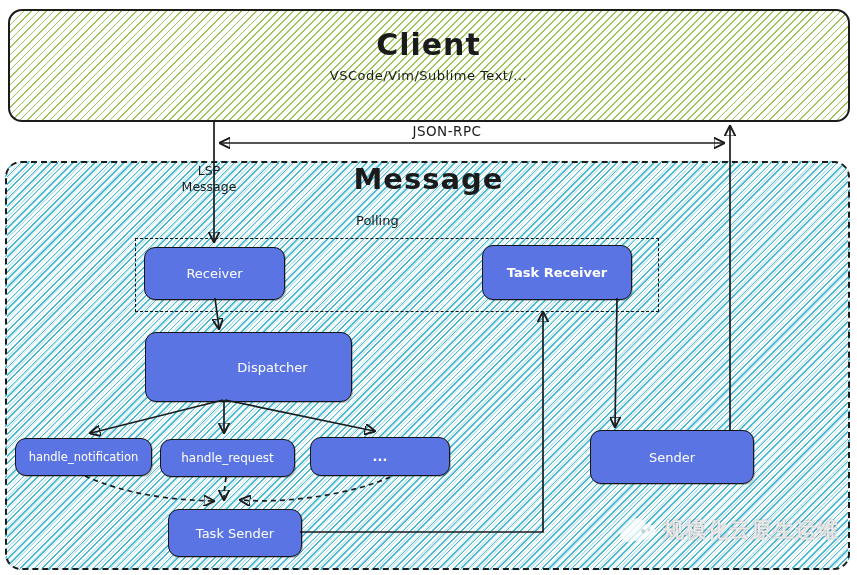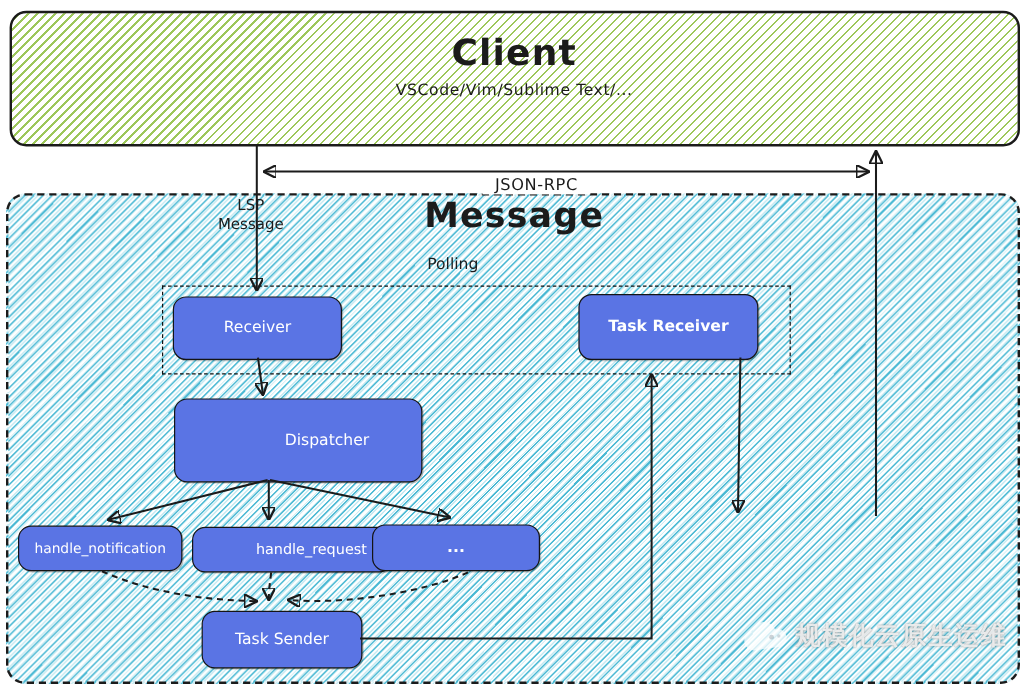--- a/index.html
+++ b/index.html
@@ -51,31 +51,31 @@
     position:absolute;display:flex;align-items:center;justify-content:center;
     background:var(--node-fill,#5a74e4);
     border:1.7px solid #141414;border-radius:11px;
     font-size:13px;color:#ffffff;z-index:2;white-space:nowrap;
     box-shadow:1px 1px 0 rgba(0,0,0,.25);
   }
   .n-receiver{left:144px;top:247px;width:139px;height:51px;}
   .n-task-receiver{left:482px;top:245px;width:148px;height:53px;font-weight:bold;}
   .n-dispatcher{left:145px;top:332px;width:157px;height:68px;padding-left:48px;}
   .n-handle-notification{left:15px;top:438px;width:135px;height:36px;font-size:11.5px;}
-  .n-handle-request{left:160px;top:439px;width:133px;height:36px;font-size:12px;padding-left:32px;}
+  .n-handle-request{left:160px;top:439px;width:133px;height:36px;font-size:12px;}
   .n-more{left:310px;top:437px;width:138px;height:37px;font-weight:bold;}
   .n-task-sender{left:168px;top:509px;width:132px;height:46px;}
   .n-sender{left:590px;top:430px;width:162px;height:52px;}
   
   .lsp-label{
     position:absolute;left:172px;top:163px;width:74px;text-align:center;
     font-size:12.5px;line-height:1.3;z-index:3;
   }
   .jsonrpc-label{
-    position:absolute;left:402px;top:146px;width:90px;text-align:center;
+    position:absolute;left:402px;top:123px;width:90px;text-align:center;
     font-size:13.5px;background:#fff;z-index:3;letter-spacing:.5px;
   }
   
   .wires{position:absolute;left:0;top:0;z-index:4;pointer-events:none;}
   .wires line,.wires path,.wires polyline{
     stroke:var(--stroke,#1b1b1b);stroke-width:1.7;fill:none;
   }
   .dashed{stroke-dasharray:5 4;}
   
   .watermark{
@@ -124,20 +124,23 @@
   </div>
   <div class="node n-handle-request">
     <span>handle_request</span>
   </div>
   <div class="node n-more">
     <span>...</span>
   </div>
   <div class="node n-task-sender">
     <span>Task Sender</span>
   </div>
+  <div class="node n-sender">
+    <span>Sender</span>
+  </div>
 
   <svg class="wires" width="857" height="575" viewBox="0 0 857 575">
     <defs>
       <marker id="ah" viewBox="0 0 10 10" refX="8.5" refY="5" markerWidth="6.5" markerHeight="6.5" orient="auto-start-reverse">
         <path d="M0,0 L10,5 L0,10 z" fill="#1b1b1b" stroke="none"></path>
       </marker>
     </defs>
 
     <line x1="214" y1="120" x2="214" y2="241" marker-end="url(#ah)"></line>
 

